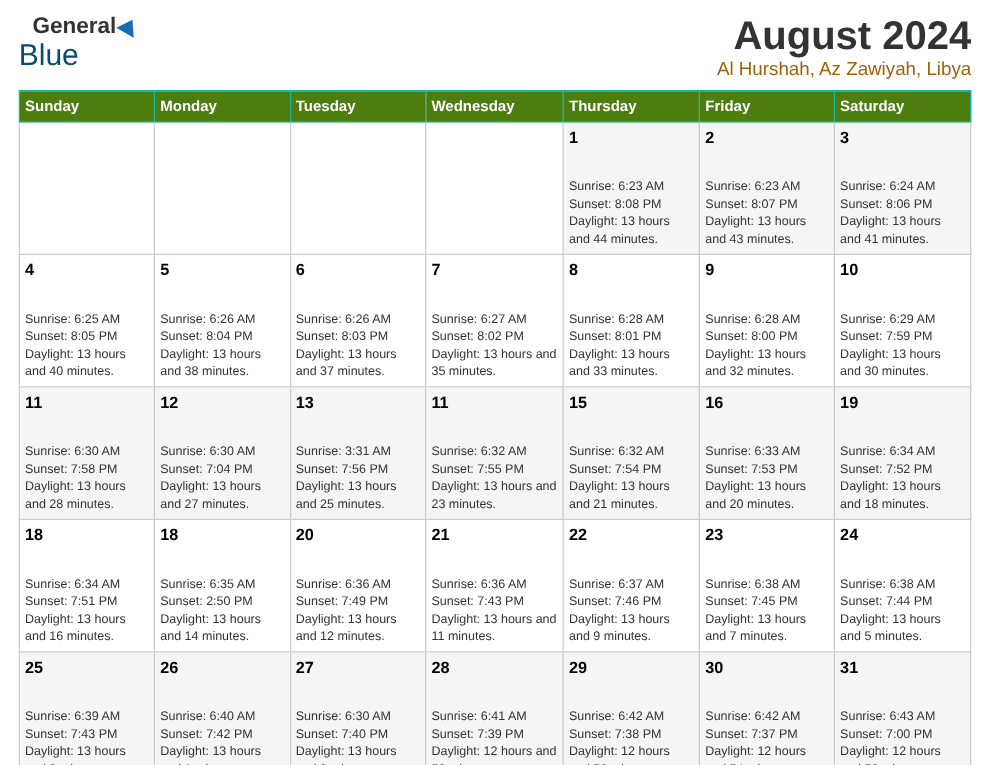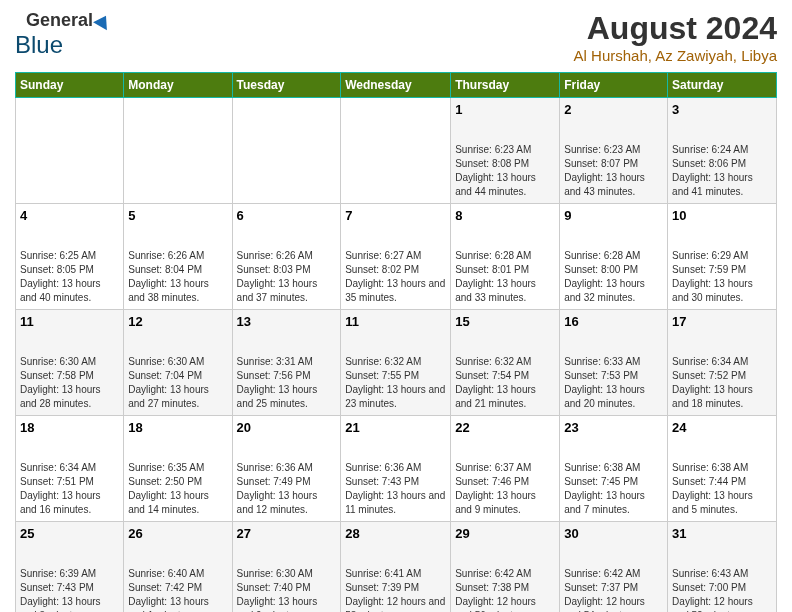--- a/index.html
+++ b/index.html
@@ -233,21 +233,21 @@
 Sunset: 7:54 PM
 Daylight: 13 hours and 21 minutes.</div>
         </td>
         <td>
           <span class="day-number">16</span>
           <div class="day-info">Sunrise: 6:33 AM
 Sunset: 7:53 PM
 Daylight: 13 hours and 20 minutes.</div>
         </td>
         <td>
-          <span class="day-number">17</span>
+          <span class="day-number">19</span>
           <div class="day-info">Sunrise: 6:34 AM
 Sunset: 7:52 PM
 Daylight: 13 hours and 18 minutes.</div>
         </td>
       </tr>
       <tr>
         <td>
           <span class="day-number">18</span>
           <div class="day-info">Sunrise: 6:34 AM
 Sunset: 7:51 PM

